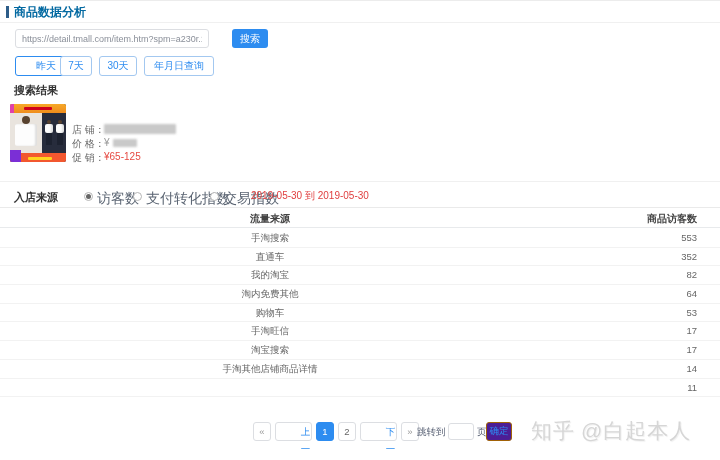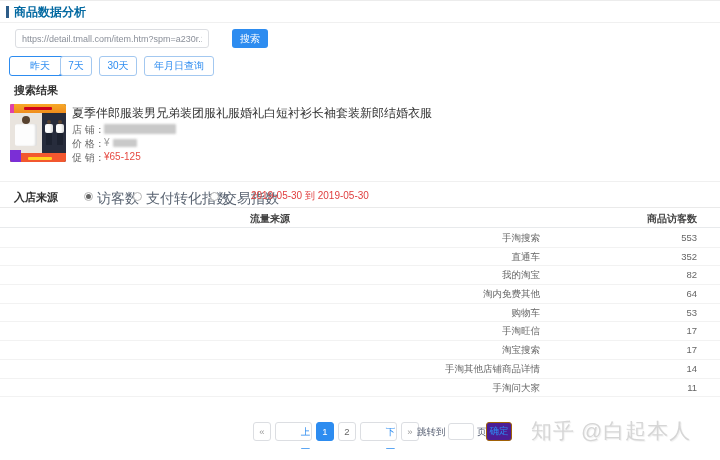--- a/index.html
+++ b/index.html
@@ -51,21 +51,21 @@
   .radio.checked::after { content:""; position:absolute; left:1px; top:1px; width:5px; height:5px; border-radius:50%; background:#666; }
   .radio-label { position:absolute; top:189px; font-size:14px; color:#5a6472; cursor:pointer; }
   .date-range { position:absolute; left:251px; top:188px; font-size:10px; color:#e03e3e; }
 
   
   .thead { position:absolute; left:0; top:206px; width:720px; height:21px; border-top:1px solid #eaeaea; border-bottom:1px solid #e8eaec; }
   .th-source { position:absolute; left:0; top:0; width:540px; text-align:center; line-height:21px; font-size:10px; color:#444; font-weight:bold; }
   .th-value { position:absolute; right:23px; top:0; line-height:21px; font-size:10px; color:#444; font-weight:bold; }
   .tbody { position:absolute; left:0; top:228px; width:720px; }
   .trow { position:relative; width:720px; height:18.7px; border-bottom:1px solid #f2f2f2; }
-  .td-source { position:absolute; left:0; top:0; width:540px; text-align:right; line-height:18.7px; font-size:9.5px; color:#666; }
+  .td-source { position:absolute; left:0; top:0; width:540px; text-align:center; line-height:18.7px; font-size:9.5px; color:#666; }
   .td-value { position:absolute; right:23px; top:0; line-height:18.7px; font-size:9.5px; color:#666; }
 
   
   .pg-btn { position:absolute; top:421px; height:19px; background:#fff; border:1px solid #dcdee2; border-radius:3px; font-size:9.5px; color:#999; text-align:center; line-height:17px; cursor:pointer; }
   .pg-btn.blue { color:#2d8cf0;padding-left:24px; }
   .pg-btn.page { color:#666; }
   .pg-btn.active { background:#2d8cf0; border-color:#2d8cf0; color:#fff; }
   .pg-text { position:absolute; top:425px; font-size:9.5px; color:#515a6e; }
   .jump-input { position:absolute; left:448px; top:422px; width:26px; height:17px; border:1px solid #dcdee2; border-radius:3px; outline:none; font-size:9.5px; text-align:center; }
   .confirm-btn { position:absolute; left:486px; top:421px; width:26px; height:19px; background:#4c1d95; border:1px solid #a16207; border-radius:3px; color:#2d8cf0; font-size:9.5px; cursor:pointer; }
@@ -80,21 +80,21 @@
 <div class="page">
 
   <div class="titlebar">
     <span class="accent-bar"></span>
     <span class="page-title">商品数据分析</span>
   </div>
 
   <input class="url-input" value="https://detail.tmall.com/item.htm?spm=a230r.1.14.140.dbi" style="">
   <button class="search-btn">搜索</button>
 
-  <button class="date-btn active" style="left:9px;width:62px;">
+  <button class="date-btn active" style="left:15px;width:62px;">
     <span>昨天</span>
     <span class="fold"></span>
     <span class="fold-check">✓</span>
   </button>
   <button class="date-btn" style="left:60px;width:32px;">7天</button>
   <button class="date-btn" style="left:99px;width:38px;">30天</button>
   <button class="date-btn" style="left:144px;width:70px;">年月日查询</button>
 
   <div class="section-label" style="top:82px;">搜索结果</div>
 
@@ -110,21 +110,20 @@
     <div class="torso" style="left:46px;top:20px;width:8px;height:9px;"></div>
     <div class="legs" style="left:47px;top:29px;width:6px;height:12px;"></div>
     <div class="t-top"></div>
     <div class="t-top-txt"></div>
     <div class="t-corner"></div>
     <div class="t-bottom"></div>
     <div class="t-badge"></div>
     <div class="t-bot-txt"></div>
   </div>
 
-  <div class="prod-title">夏季伴郎服装男兄弟装团服礼服婚礼白短衬衫长袖套装新郎结婚衣服</div>
   <div class="prod-line-label" style="top:122px;">店  铺：</div>
   <div class="censor" style="left:104px;top:123px;width:72px;height:10px;"></div>
   <div class="prod-line-label" style="top:136px;">价  格：</div>
   <span class="currency" style="top:136px;">¥</span>
   <div class="censor" style="left:113px;top:138px;width:24px;height:8px;"></div>
   <div class="prod-line-label" style="top:150px;">促  销：</div>
   <span class="promo-value" style="top:150px;">¥65-125</span>
 
   <div class="divider" style="top:180px;"></div>
 
@@ -168,21 +167,20 @@
     </div>
     <div class="trow">
       <span class="td-source">淘宝搜索</span>
       <span class="td-value">17</span>
     </div>
     <div class="trow">
       <span class="td-source">手淘其他店铺商品详情</span>
       <span class="td-value">14</span>
     </div>
     <div class="trow">
-      <span class="td-source">手淘问大家</span>
       <span class="td-value">11</span>
     </div>
   </div>
 
   <button class="pg-btn" style="left:253px;width:18px;">«</button>
   <button class="pg-btn blue" style="left:275px;width:37px;">上一页</button>
   <button class="pg-btn active" style="left:316px;width:18px;">1</button>
   <button class="pg-btn page" style="left:338px;width:18px;">2</button>
   <button class="pg-btn blue" style="left:360px;width:37px;">下一页</button>
   <button class="pg-btn" style="left:401px;width:18px;">»</button>

